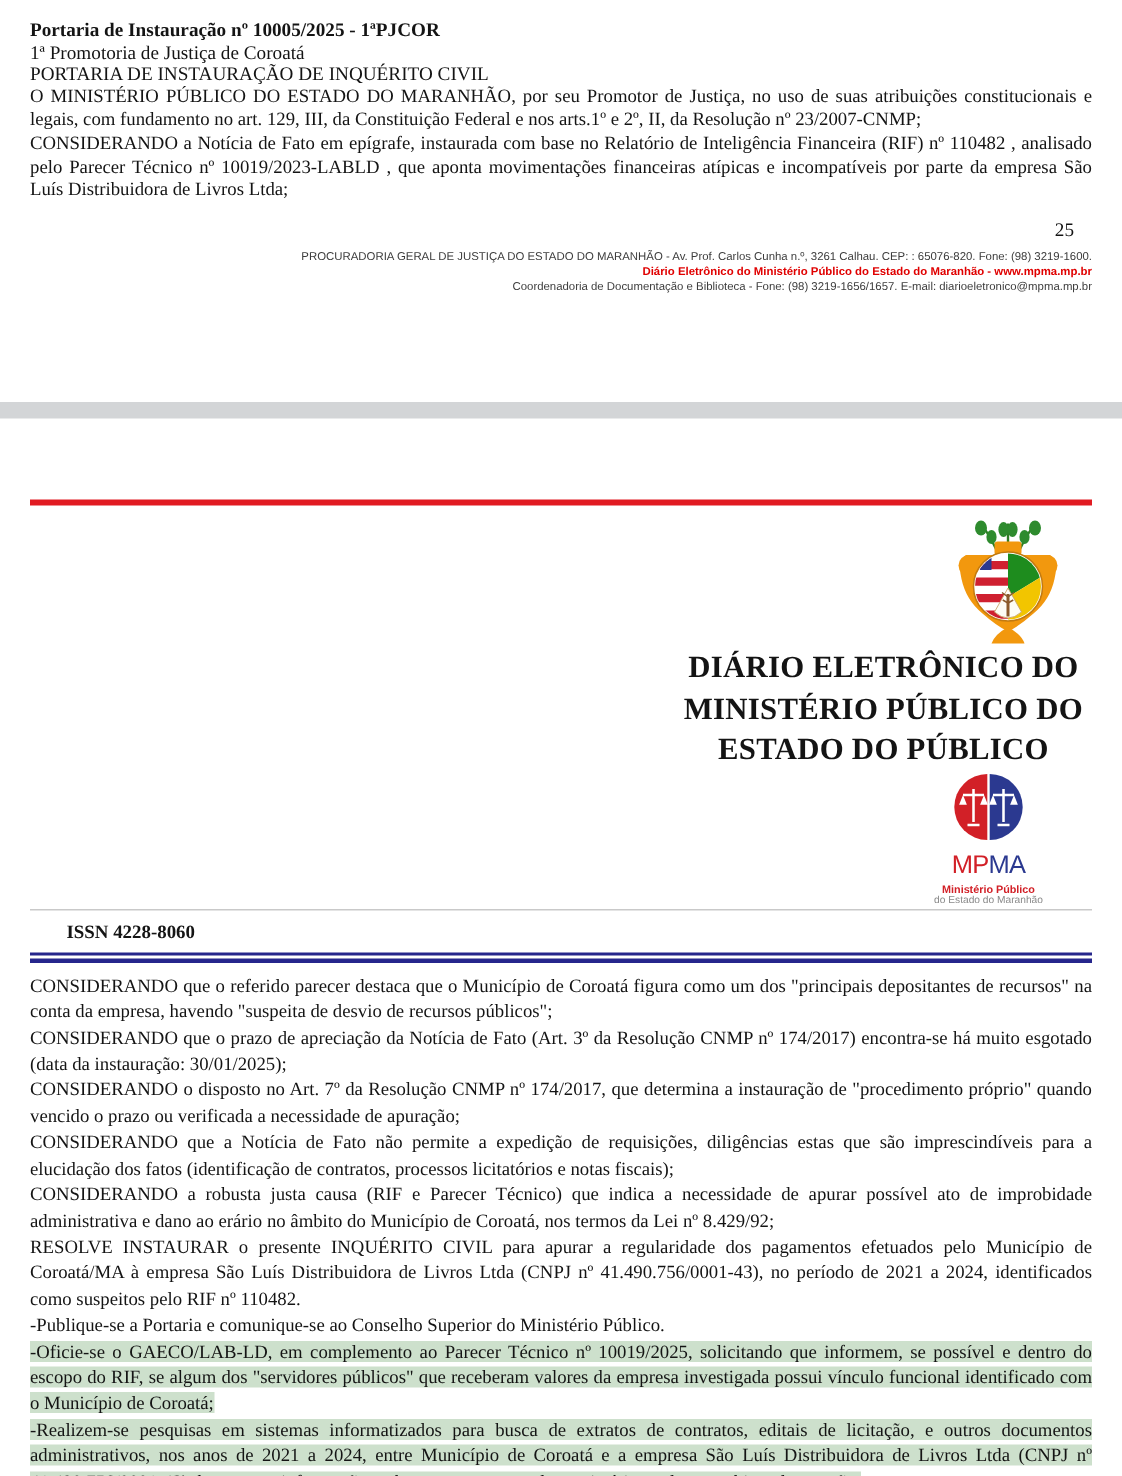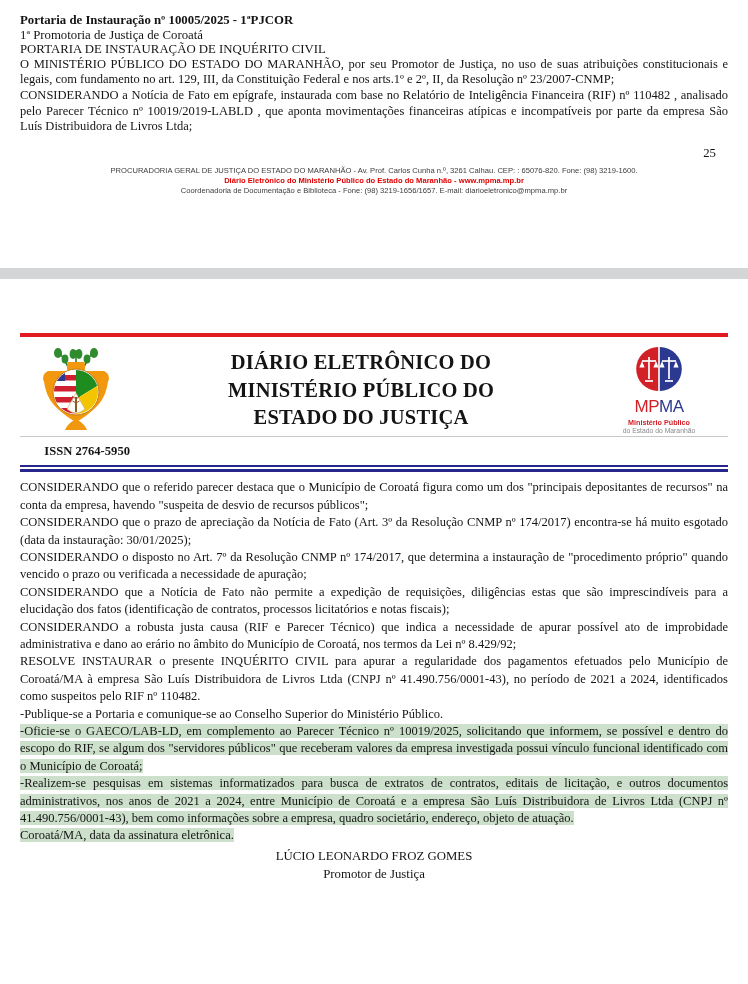--- a/index.html
+++ b/index.html
@@ -8,33 +8,33 @@
     background:#ffffff; color:#141414;
     font-family:"Liberation Serif","DejaVu Serif",serif;
   }
   
   .page1 { padding:13px 20px 0 20px; }
   .p1-title { font-weight:bold; font-size:12.8px; line-height:14.6px; }
   .p1-line  { font-size:12.8px; line-height:14.6px; }
   .p1-body  { }
   .p1-body p { margin:0; text-align:justify; font-size:12.5px; line-height:15.6px; }
   .page-num { text-align:right; font-size:12.8px; margin-top:11px; padding-right:12px; }
-  .p1-footer { margin-top:5px; text-align:center;
+  .p1-footer { margin-top:5px; text-align:right;
     font-family:"Liberation Sans","DejaVu Sans",sans-serif;
     font-size:7.6px; line-height:10.2px; color:#3c3c3c; }
   .p1-footer .red { color:#e00000; font-weight:bold; }
 
   
   .separator { height:11px; background:#d3d5d7; margin-top:72px; }
 
   
   .page2 { padding:0 20px; }
   .redline { height:4px; background:#e11b22; margin-top:54px; }
 
-  .masthead { display:flex; align-items:center; padding:9px 6px 2px 6px; }
+  .masthead { display:flex; align-items:flex-end; padding:9px 6px 2px 6px;flex-direction:column; }
   .coat-wrap { width:100px; display:flex; justify-content:center; }
   .m-title { flex:1; text-align:center; font-weight:bold; font-size:20.5px; line-height:27.5px; letter-spacing:.2px; }
   .mpma { width:126px; text-align:center; font-family:"Liberation Sans","DejaVu Sans",sans-serif; }
   .mpma-acronym { font-size:17px; font-weight:normal; line-height:20px; letter-spacing:-0.5px; margin-top:1px; }
   .mpma-acronym .mp { color:#d22027; }
   .mpma-acronym .ma { color:#2b3990; }
   .mpma-sub1 { font-size:7.2px; font-weight:bold; color:#d22027; margin-top:1px; }
   .mpma-sub2 { font-size:6.8px; color:#8a8a8a; }
 
   .infobar { display:flex; align-items:center; border-top:1px solid #c9c9c9;
@@ -52,21 +52,21 @@
 </head>
 <body>
 
 <section class="page1">
   <div class="p1-title">Portaria de Instauração nº 10005/2025 - 1ªPJCOR</div>
   <div class="p1-line">1ª Promotoria de Justiça de Coroatá</div>
   <div class="p1-line">PORTARIA DE INSTAURAÇÃO DE INQUÉRITO CIVIL</div>
 
   <div class="p1-body">
     <p>O MINISTÉRIO PÚBLICO DO ESTADO DO MARANHÃO, por seu Promotor de Justiça, no uso de suas atribuições constitucionais e legais, com fundamento no art. 129, III, da Constituição Federal e nos arts.1º e 2º, II, da Resolução nº 23/2007-CNMP;</p>
-    <p>CONSIDERANDO a Notícia de Fato em epígrafe, instaurada com base no Relatório de Inteligência Financeira (RIF) nº 110482 , analisado pelo Parecer Técnico nº 10019/2019-LABLD , que aponta movimentações financeiras atípicas e incompatíveis por parte da empresa São Luís Distribuidora de Livros Ltda;</p>
+    <p>CONSIDERANDO a Notícia de Fato em epígrafe, instaurada com base no Relatório de Inteligência Financeira (RIF) nº 110482 , analisado pelo Parecer Técnico nº 10019/2023-LABLD , que aponta movimentações financeiras atípicas e incompatíveis por parte da empresa São Luís Distribuidora de Livros Ltda;</p>
   </div>
 
   <div class="page-num">25</div>
 
   <div class="p1-footer">
     <div>PROCURADORIA GERAL DE JUSTIÇA DO ESTADO DO MARANHÃO - Av. Prof. Carlos Cunha n.º, 3261 Calhau. CEP: : 65076-820. Fone: (98) 3219-1600.</div>
     <div class="red">Diário Eletrônico do Ministério Público do Estado do Maranhão - www.mpma.mp.br</div>
     <div>Coordenadoria de Documentação e Biblioteca - Fone: (98) 3219-1656/1657. E-mail: diarioeletronico@mpma.mp.br</div>
   </div>
 </section>
@@ -124,21 +124,21 @@
           <path d="M36 46 L45 62 Q36 70 27 62 Z" fill="#fdfdf6" stroke="#c9a36a" stroke-width="0.6"></path>
           <path d="M36 50 V65" stroke="#8b5a2b" stroke-width="2"></path>
           <path d="M36 52 l-4 -3 M36 52 l4 -3 M36 56 l-3.5 -2 M36 56 l3.5 -2" stroke="#8b5a2b" stroke-width="1"></path>
         </g>
       </svg>
     </div>
 
     <div class="m-title">
       <div>DIÁRIO ELETRÔNICO DO</div>
       <div>MINISTÉRIO PÚBLICO DO</div>
-      <div>ESTADO DO JUSTIÇA</div>
+      <div>ESTADO DO PÚBLICO</div>
     </div>
 
     <div class="mpma">
       <svg width="46" height="46" viewBox="0 0 46 46" aria-hidden="true">
         <path d="M22.2 1 A22 22 0 0 0 22.2 45 Z" fill="#d22027"></path>
         <path d="M23.8 1 A22 22 0 0 1 23.8 45 Z" fill="#2b3990"></path>
         <g stroke="#ffffff" stroke-width="1.7" fill="none">
           <path d="M13 11 V33"></path>
             <path d="M6 15 H20"></path>
             <path d="M9 35 H17"></path>
@@ -153,21 +153,21 @@
             <path d="M40 15 l-2.6 6.5 h5.2 z"></path>
         </g>
       </svg>
       <div class="mpma-acronym"><span class="mp">MP</span><span class="ma">MA</span></div>
       <div class="mpma-sub1">Ministério Público</div>
       <div class="mpma-sub2">do Estado do Maranhão</div>
     </div>
   </div>
 
   <div class="infobar">
-    <div class="issn">ISSN 2764-5950</div>
+    <div class="issn">ISSN 4228-8060</div>
   </div>
   <div class="navyline"></div>
 
   <div class="p2-body">
     <p><span>CONSIDERANDO que o referido parecer destaca que o Município de Coroatá figura como um dos "principais depositantes de recursos" na conta da empresa, havendo "suspeita de desvio de recursos públicos";</span></p>
     <p><span>CONSIDERANDO que o prazo de apreciação da Notícia de Fato (Art. 3º da Resolução CNMP nº 174/2017) encontra-se há muito esgotado (data da instauração: 30/01/2025);</span></p>
     <p><span>CONSIDERANDO o disposto no Art. 7º da Resolução CNMP nº 174/2017, que determina a instauração de "procedimento próprio" quando vencido o prazo ou verificada a necessidade de apuração;</span></p>
     <p><span>CONSIDERANDO que a Notícia de Fato não permite a expedição de requisições, diligências estas que são imprescindíveis para a elucidação dos fatos (identificação de contratos, processos licitatórios e notas fiscais);</span></p>
     <p><span>CONSIDERANDO a robusta justa causa (RIF e Parecer Técnico) que indica a necessidade de apurar possível ato de improbidade administrativa e dano ao erário no âmbito do Município de Coroatá, nos termos da Lei nº 8.429/92;</span></p>
     <p><span>RESOLVE INSTAURAR o presente INQUÉRITO CIVIL para apurar a regularidade dos pagamentos efetuados pelo Município de Coroatá/MA à empresa São Luís Distribuidora de Livros Ltda (CNPJ nº 41.490.756/0001-43), no período de 2021 a 2024, identificados como suspeitos pelo RIF nº 110482.</span></p>

